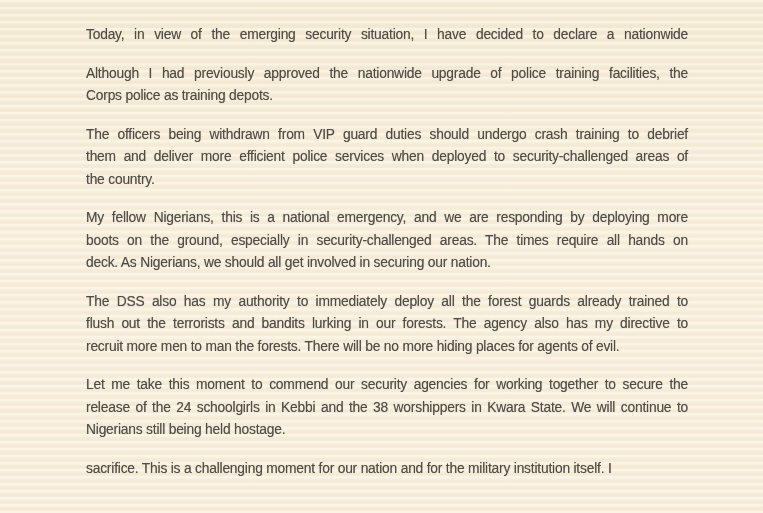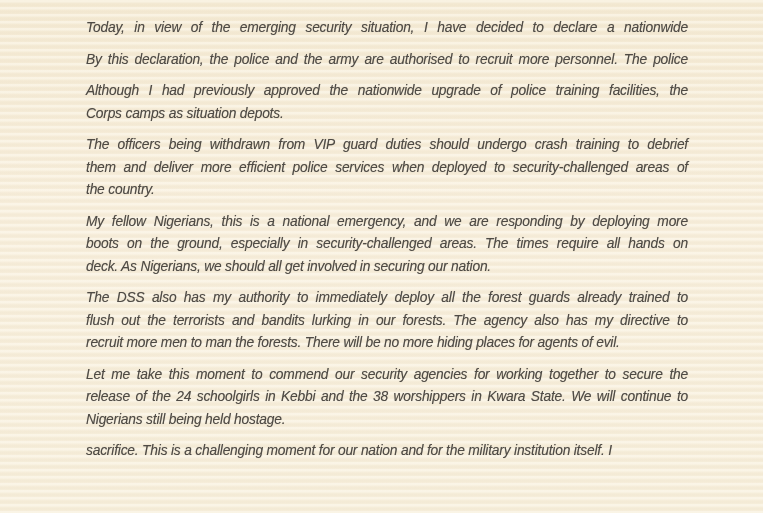--- a/index.html
+++ b/index.html
@@ -36,47 +36,45 @@
     left: 86px;
     top: 8px;
     width: 602px;
     color: #4f4b45;
     font-size: 13.8px;
     line-height: 22.5px;
     letter-spacing: -0.2px;
     text-shadow: 0 0 0.7px rgba(79, 75, 69, 0.45);
   }
   .para {
-    margin: 9px 0 3px 0;
-    font-style: italic;
+    margin: 16px 0 3px 0;
   }
   
   .line {
     text-align: justify;
     text-align-last: justify;
     white-space: normal;
   }
   .line.last {
     text-align-last: left;
   }
 </style>
 </head>
 <body>
 
 <div class="page">
   <div class="speech" id="speech-text" style="color: rgb(79, 75, 69);">
       <div class="para">
         <div class="line">Today, in view of the emerging security situation, I have decided to declare a nationwide</div>
       </div>
       <div class="para">
-        <div class="line">By this declaration, the police and the army are authorised to recruit more personnel. The police</div>
       </div>
       <div class="para">
         <div class="line">Although I had previously approved the nationwide upgrade of police training facilities, the</div>
-        <div class="line last">Corps camps as situation depots.</div>
+        <div class="line last">Corps police as training depots.</div>
       </div>
       <div class="para">
         <div class="line">The officers being withdrawn from VIP guard duties should undergo crash training to debrief</div>
         <div class="line">them and deliver more efficient police services when deployed to security-challenged areas of</div>
         <div class="line last">the country.</div>
       </div>
       <div class="para">
         <div class="line">My fellow Nigerians, this is a national emergency, and we are responding by deploying more</div>
         <div class="line">boots on the ground, especially in security-challenged areas. The times require all hands on</div>
         <div class="line last">deck. As Nigerians, we should all get involved in securing our nation.</div>

